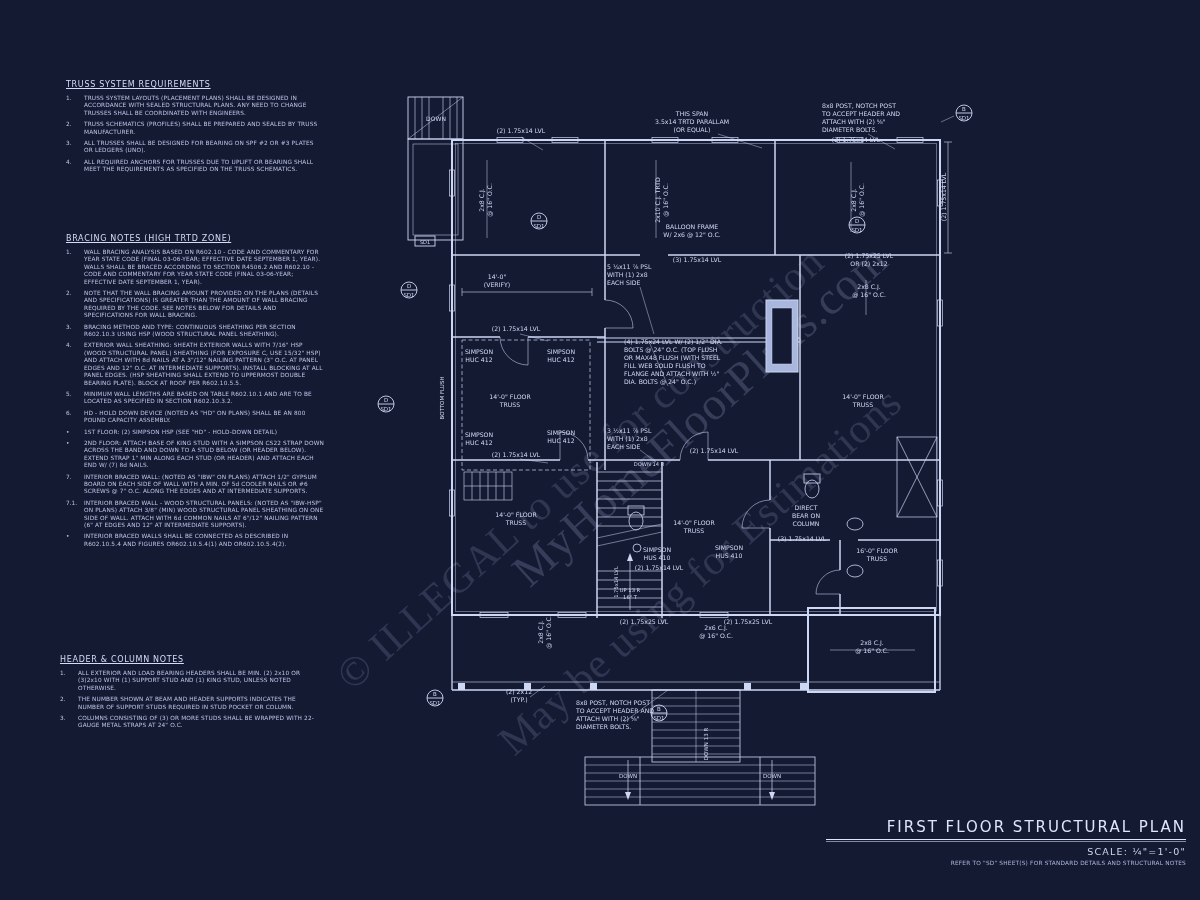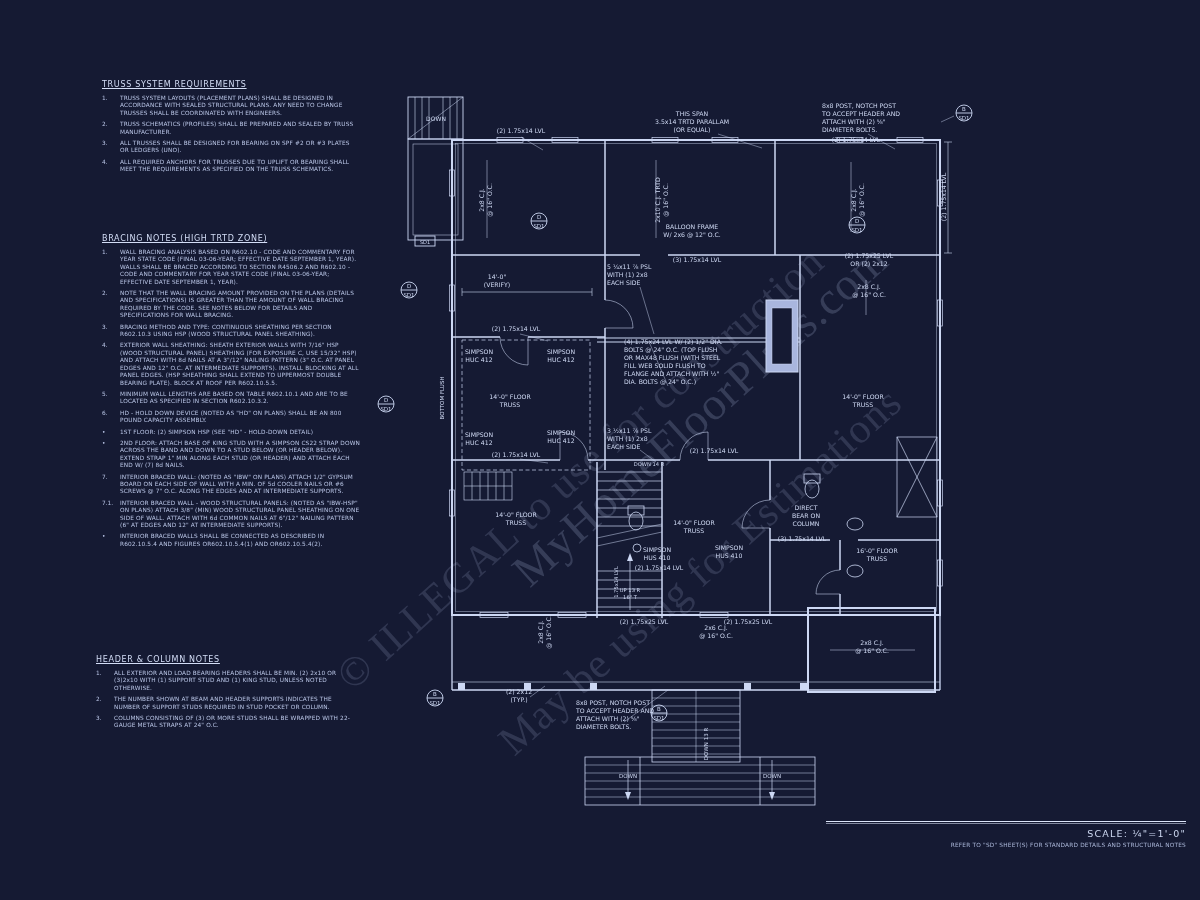--- a/index.html
+++ b/index.html
@@ -1,19 +1,19 @@
 <!DOCTYPE html>
 <html><head>
 <meta charset="utf-8">
 <style>
   html,body{margin:0;padding:0;background:#0d1126;}
   #sheet{position:relative;width:1200px;height:900px;background:#151a33;overflow:hidden;
          font-family:"DejaVu Sans",sans-serif;color:#c3cee8;}
   
-  .notes{position:absolute;width:258px;color:#b9c5e6;margin-left:36px;}
+  .notes{position:absolute;width:258px;color:#b9c5e6;}
   .note-title{font-size:8px;letter-spacing:.7px;color:#d3ddf6;text-decoration:underline;margin-bottom:6px;}
   .note-item{display:flex;gap:5px;margin-bottom:4px;}
   .note-num{width:13px;flex:none;font-size:5.8px;line-height:1.28;}
   .note-text{font-size:5.8px;line-height:1.28;letter-spacing:.15px;}
   
   #plan-svg{position:absolute;left:0;top:0;}
   #plan-svg text{fill:#d0daf4;font-family:"DejaVu Sans",sans-serif;}
   
   .wm{position:absolute;font-family:"Liberation Serif",serif;white-space:nowrap;text-align:center;
       pointer-events:none;letter-spacing:1px;}
@@ -363,19 +363,20 @@
           <span class="note-text">THE NUMBER SHOWN AT BEAM AND HEADER SUPPORTS INDICATES THE NUMBER OF SUPPORT STUDS REQUIRED IN STUD POCKET OR COLUMN.</span>
         </div>
         <div class="note-item">
           <span class="note-num">3.</span>
           <span class="note-text">COLUMNS CONSISTING OF (3) OR MORE STUDS SHALL BE WRAPPED WITH 22-GAUGE METAL STRAPS AT 24" O.C.</span>
         </div>
       </div>
   </div>
 
   <div class="title-block">
+    <div class="sheet-title">FIRST FLOOR STRUCTURAL PLAN</div>
     <div class="title-rule"></div>
     <div class="title-rule2"></div>
     <div class="sheet-scale">SCALE: ¼"=1'-0"</div>
     <div class="sheet-note">REFER TO "SD" SHEET(S) FOR STANDARD DETAILS AND STRUCTURAL NOTES</div>
   </div>
 
 </div>
 
 </body></html>

